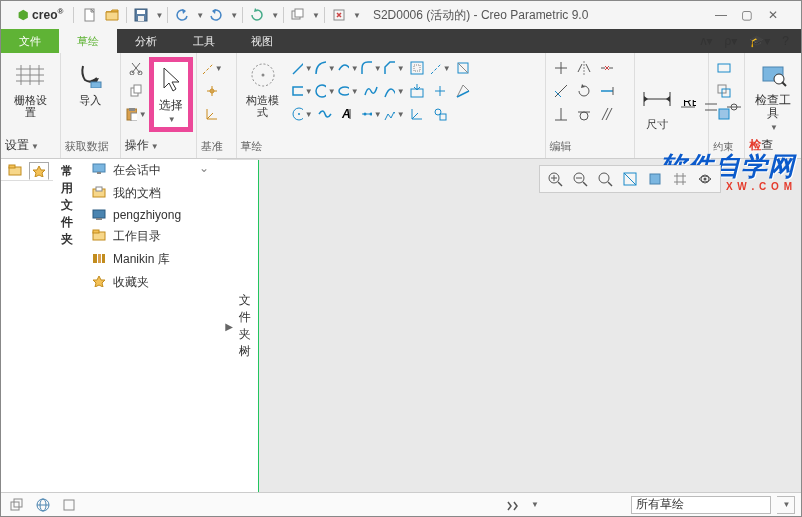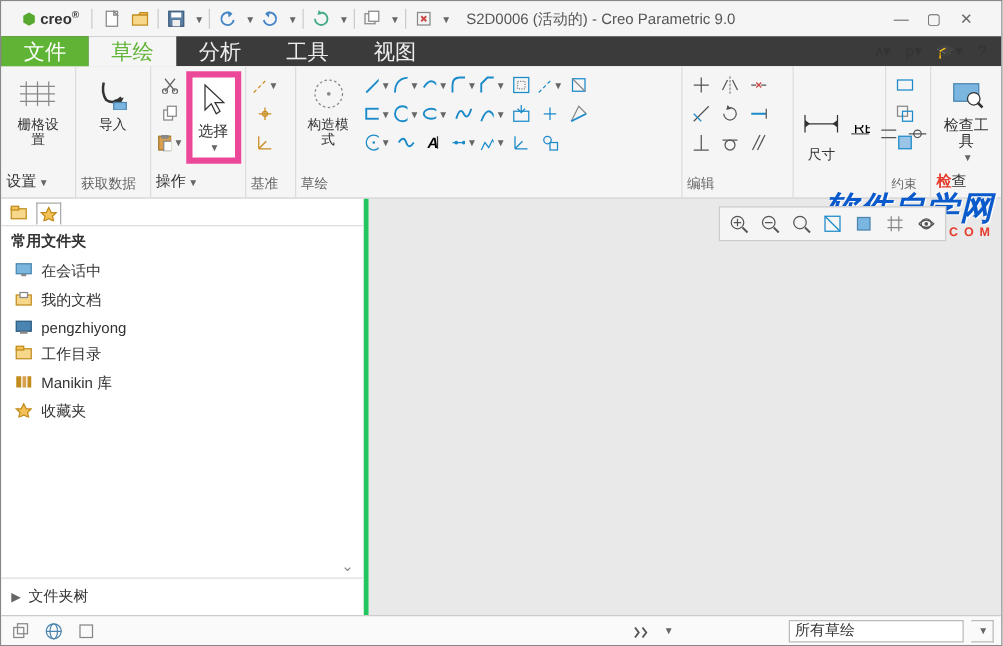--- a/index.html
+++ b/index.html
@@ -6,37 +6,37 @@
 body{width:802px;height:517px;background:#fff;border:1px solid #888;overflow:hidden;position:relative}
 .titlebar{height:28px;background:#f5f5f5;display:flex;align-items:center;padding:0 13px;gap:4px}
 .logo{font-weight:bold;color:#555;font-size:13px;padding:0 4px}
 .qat{display:flex;gap:2px;align-items:center}
 .qat-btn{width:20px;height:20px;display:flex;align-items:center;justify-content:center;cursor:pointer}
 .div{width:1px;height:16px;background:#ccc;margin:0 2px}
 .title{flex:1;text-align:left;padding-left:8px;color:#555}
 .winbtns{display:flex;gap:12px;padding-right:8px}
 .winbtn{width:14px;height:14px;display:flex;align-items:center;justify-content:center;color:#666;cursor:pointer}
 .ribbon-tabs{height:24px;background:#3b3b3b;display:flex;align-items:stretch}
-.tab{padding:0 18px;display:flex;align-items:center;color:#eee;cursor:pointer;font-size:17px}
+.tab{padding:0 18px;display:flex;align-items:center;color:#eee;cursor:pointer;font-size:11px}
 .tab.file{background:#5fb335;color:#fff}
 .tab.active{background:#f5f5f5;color:#5fb335}
 .tab-help{margin-left:auto;display:flex;gap:12px;padding-right:12px;align-items:center;color:#ccc}
 .ribbon{height:106px;background:#f5f5f5;border-bottom:1px solid #ccc;display:flex}
 .group{border-right:1px solid #ddd;display:flex;flex-direction:column;padding:2px 4px}
 .group-body{flex:1;display:flex;align-items:flex-start;gap:2px;padding-top:2px}
 .group-label{text-align:left;font-size:11px;color:#666;padding:2px 0;white-space:nowrap}
 .bigbtn{display:flex;flex-direction:column;align-items:center;justify-content:flex-end;width:44px;gap:3px;padding:2px;cursor:pointer}
 .bigbtn .ic{width:32px;height:32px;display:flex;align-items:center;justify-content:center}
 .bigbtn .lbl{font-size:11px;text-align:center;line-height:1.1}
 .smbtn{width:22px;height:22px;display:flex;align-items:center;justify-content:center;cursor:pointer}
 .col{display:flex;flex-direction:column;gap:1px}
 .row{display:flex;gap:1px}
 .dd-arrow{font-size:8px;color:#666;margin-left:2px}
 .workspace{display:flex;height:333px}
-.sidebar{width:294px;background:#fff;border-right:4px solid #22c55e;display:flex;flex-direction:column}
+.sidebar{width:258px;background:#fff;border-right:1px solid #22c55e;display:flex;}
 .sb-tabs{height:22px;border-bottom:1px solid #ddd;display:flex;align-items:center;padding:0 4px;gap:4px}
 .sb-tab{width:20px;height:18px;display:flex;align-items:center;justify-content:center;cursor:pointer}
 .sb-tab.active{border:1px solid #aaa;border-bottom:1px solid #fff;background:#fff;position:relative;top:1px}
 .sb-hdr{padding:4px 8px;font-weight:bold;font-size:12px}
 .sb-list{padding:0 6px}
 .sb-item{display:flex;align-items:flex-start;gap:6px;padding:3px 4px;cursor:pointer}
 .sb-item .ic{width:16px;height:14px;display:flex;align-items:center;justify-content:center}
 .sb-collapse{text-align:right;padding:2px 8px;color:#888;cursor:pointer}
 .sb-foot{border-top:1px solid #ddd;padding:6px 8px;display:flex;align-items:center;gap:6px;cursor:pointer}
 .sb-foot .tri{font-size:10px;color:#666}

